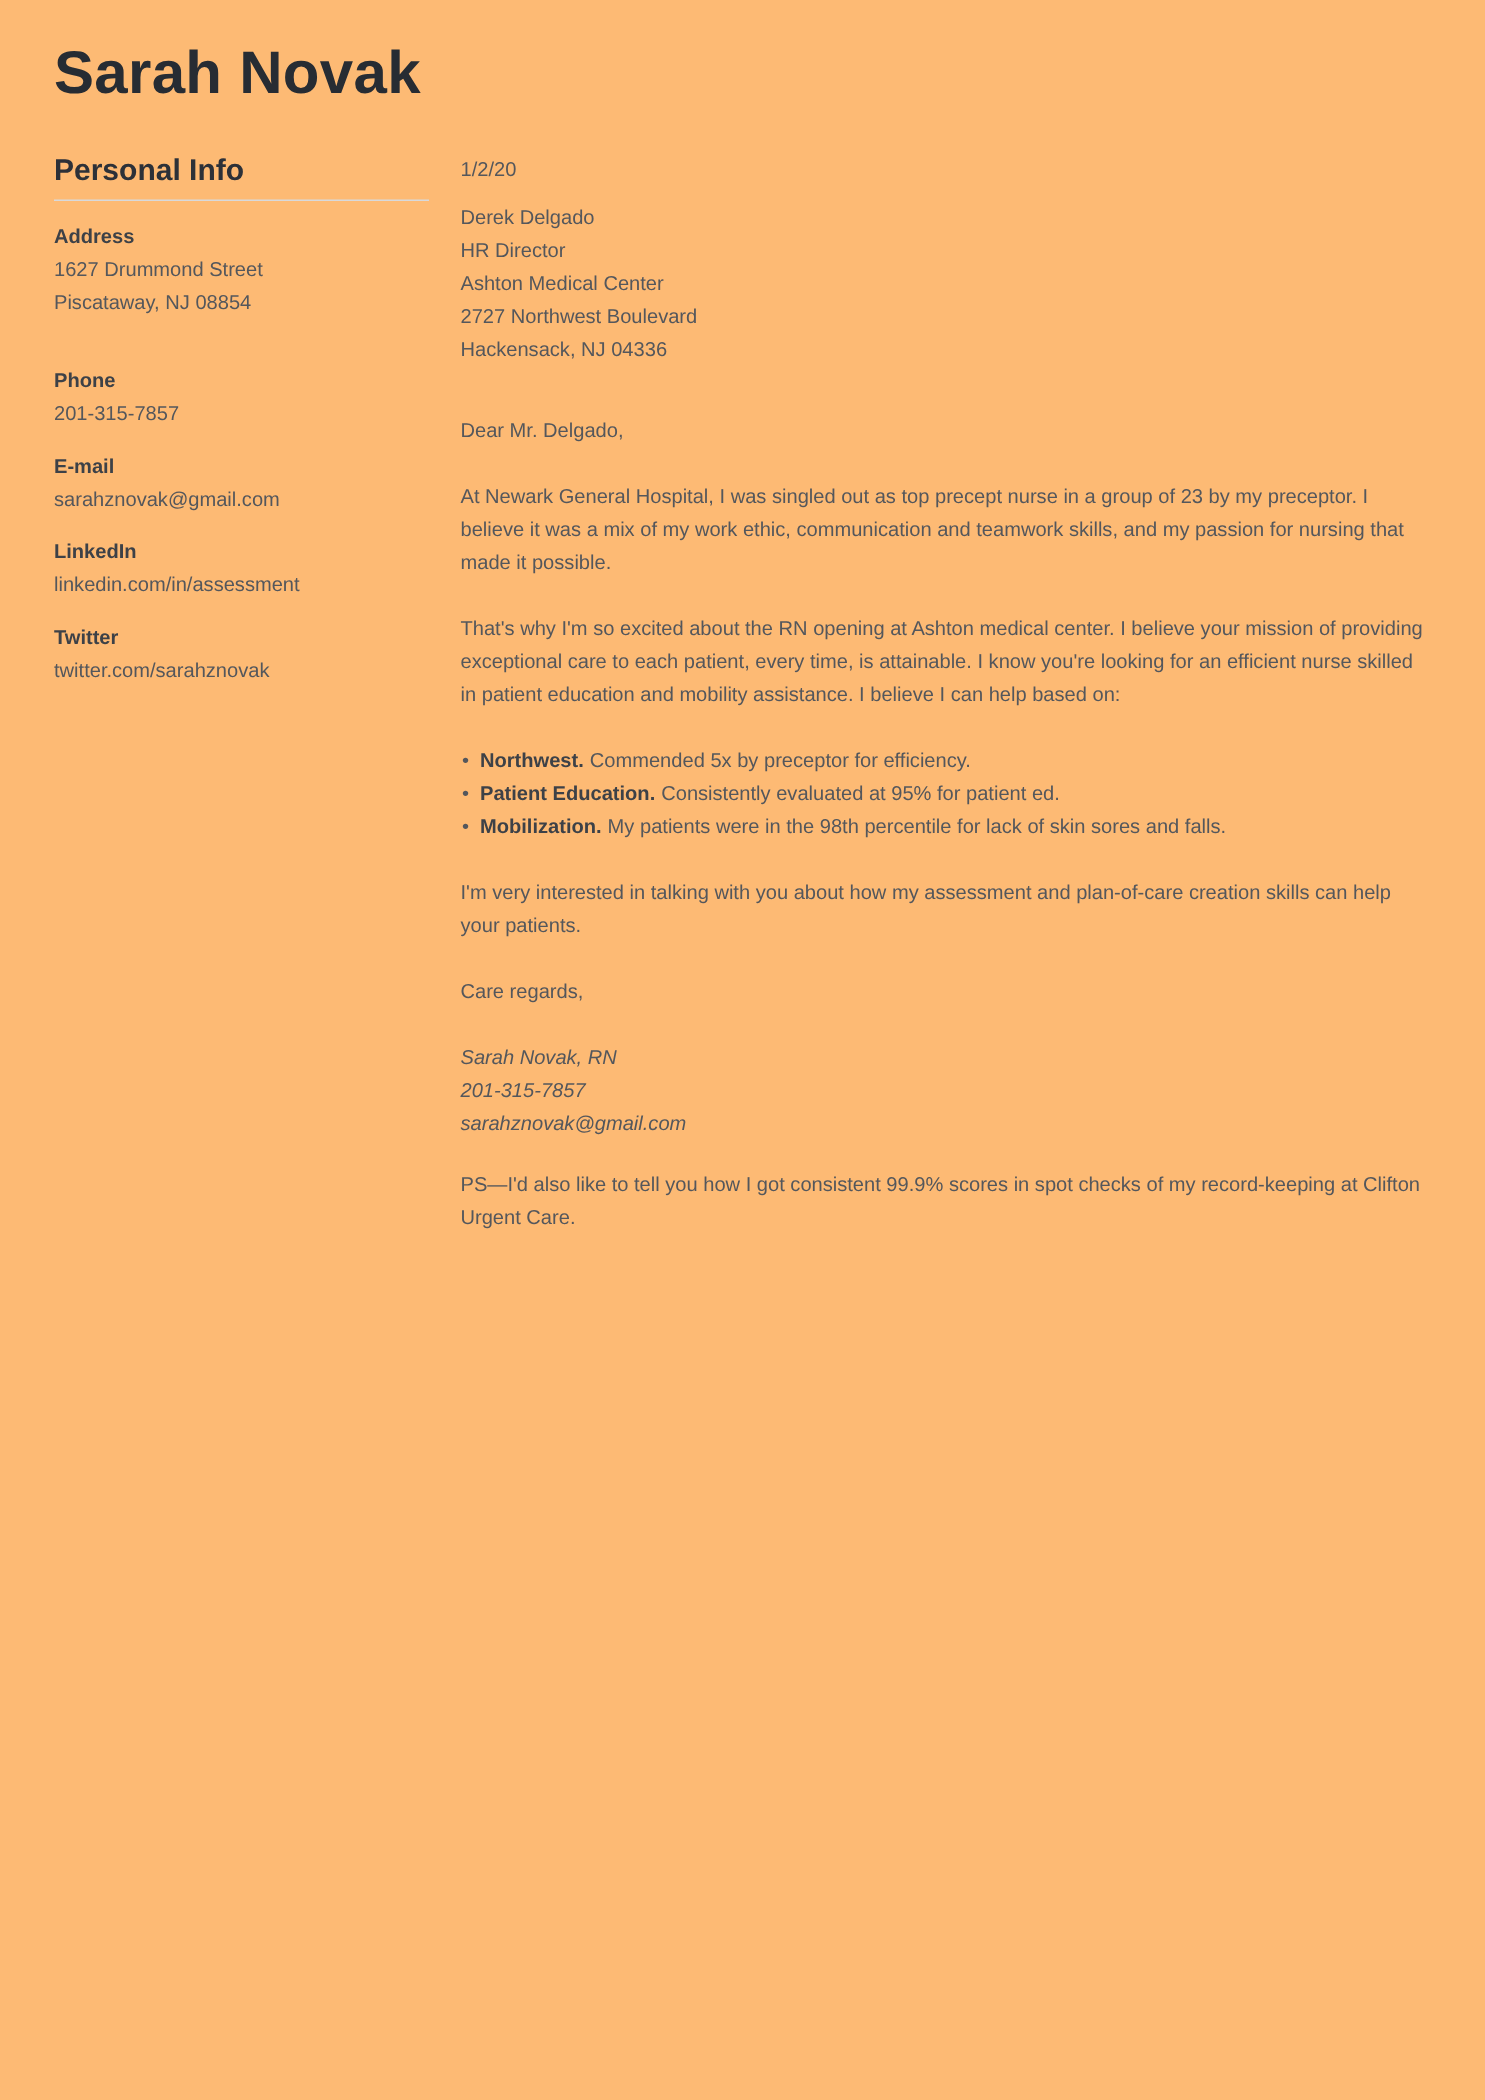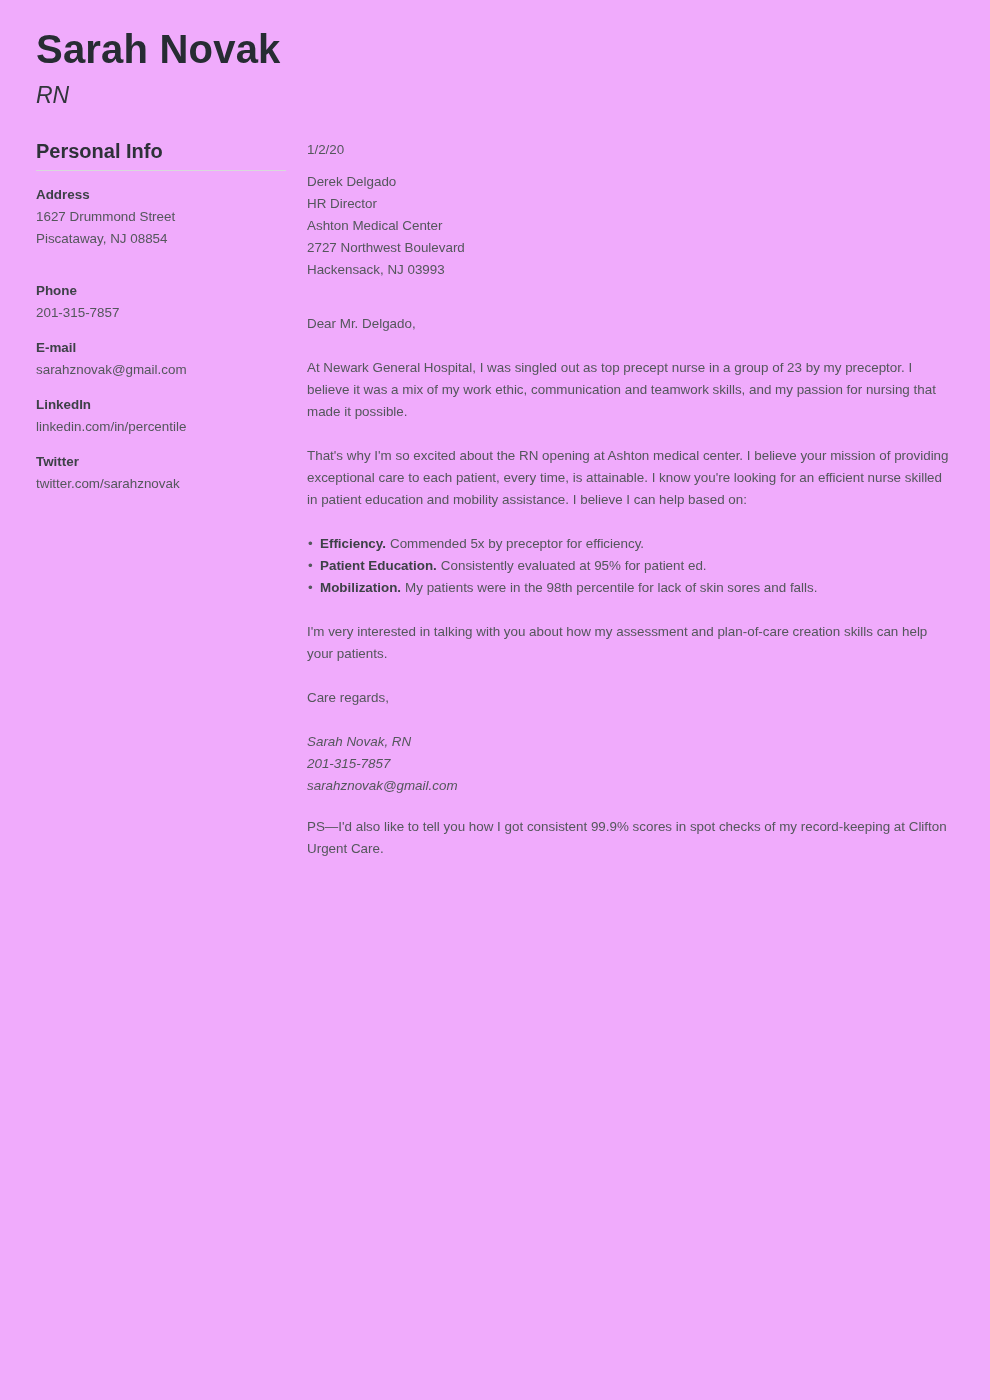--- a/index.html
+++ b/index.html
@@ -11,21 +11,21 @@
     width: 990px;
     height: 1400px;
     font-family: "Liberation Sans", sans-serif;
     -webkit-font-smoothing: antialiased;
   }
   .page {
     box-sizing: border-box;
     width: 990px;
     height: 1400px;
     padding: 26px 40px 0 36px;
-    background: #f0abfc;
+    background: #fdba74;
     overflow: hidden;
   }
   
   .person-name {
     margin: 0;
     font-size: 40px;
     font-weight: 700;
     line-height: 46px;
     color: #272c33;
     letter-spacing: 0.2px;
@@ -107,21 +107,20 @@
   }
   .letter .signature { margin: 0 0 19px 0; font-style: italic; }
 </style>
 </head>
 <body>
 
 <div class="page">
 
   <header>
     <h1 class="person-name">Sarah Novak</h1>
-    <div class="job-title">RN</div>
   </header>
 
   <div class="columns">
 
     <aside class="sidebar">
       <h2 class="sidebar-heading">Personal Info</h2>
       <hr class="sidebar-rule">
 
       <div class="info-group gap-lg">
         <div class="info-label">Address</div>
@@ -134,51 +133,51 @@
         <div class="info-value">201-315-7857</div>
       </div>
 
       <div class="info-group gap-sm">
         <div class="info-label">E-mail</div>
         <div class="info-value">sarahznovak@gmail.com</div>
       </div>
 
       <div class="info-group gap-sm">
         <div class="info-label">LinkedIn</div>
-        <div class="info-value">linkedin.com/in/percentile</div>
+        <div class="info-value">linkedin.com/in/assessment</div>
       </div>
 
       <div class="info-group gap-sm">
         <div class="info-label">Twitter</div>
         <div class="info-value">twitter.com/sarahznovak</div>
       </div>
     </aside>
 
     <main class="letter">
 
       <div class="date">1/2/20</div>
 
       <div class="recipient">
         <div>Derek Delgado</div>
         <div>HR Director</div>
         <div>Ashton Medical Center</div>
         <div>2727 Northwest Boulevard</div>
-        <div>Hackensack, NJ 03993</div>
+        <div>Hackensack, NJ 04336</div>
       </div>
 
       <p>Dear Mr. Delgado,</p>
 
       <p>At Newark General Hospital, I was singled out as top precept nurse in a group of 23 by my preceptor. I believe it was a mix of my work ethic, communication and teamwork skills, and my passion for nursing that made it possible.</p>
 
       <p>That's why I'm so excited about the RN opening at Ashton medical center. I believe your mission of providing exceptional care to each patient, every time, is attainable. I know you're looking for an efficient nurse skilled in patient education and mobility assistance. I believe I can help based on:</p>
 
       <ul class="skills-list">
         <li>
           <span class="bullet-dot">•</span>
-          <span class="term">Efficiency.</span><span>Commended 5x by preceptor for efficiency.</span>
+          <span class="term">Northwest.</span><span>Commended 5x by preceptor for efficiency.</span>
         </li>
         <li>
           <span class="bullet-dot">•</span>
           <span class="term">Patient Education.</span><span>Consistently evaluated at 95% for patient ed.</span>
         </li>
         <li>
           <span class="bullet-dot">•</span>
           <span class="term">Mobilization.</span><span>My patients were in the 98th percentile for lack of skin sores and falls.</span>
         </li>
       </ul>

